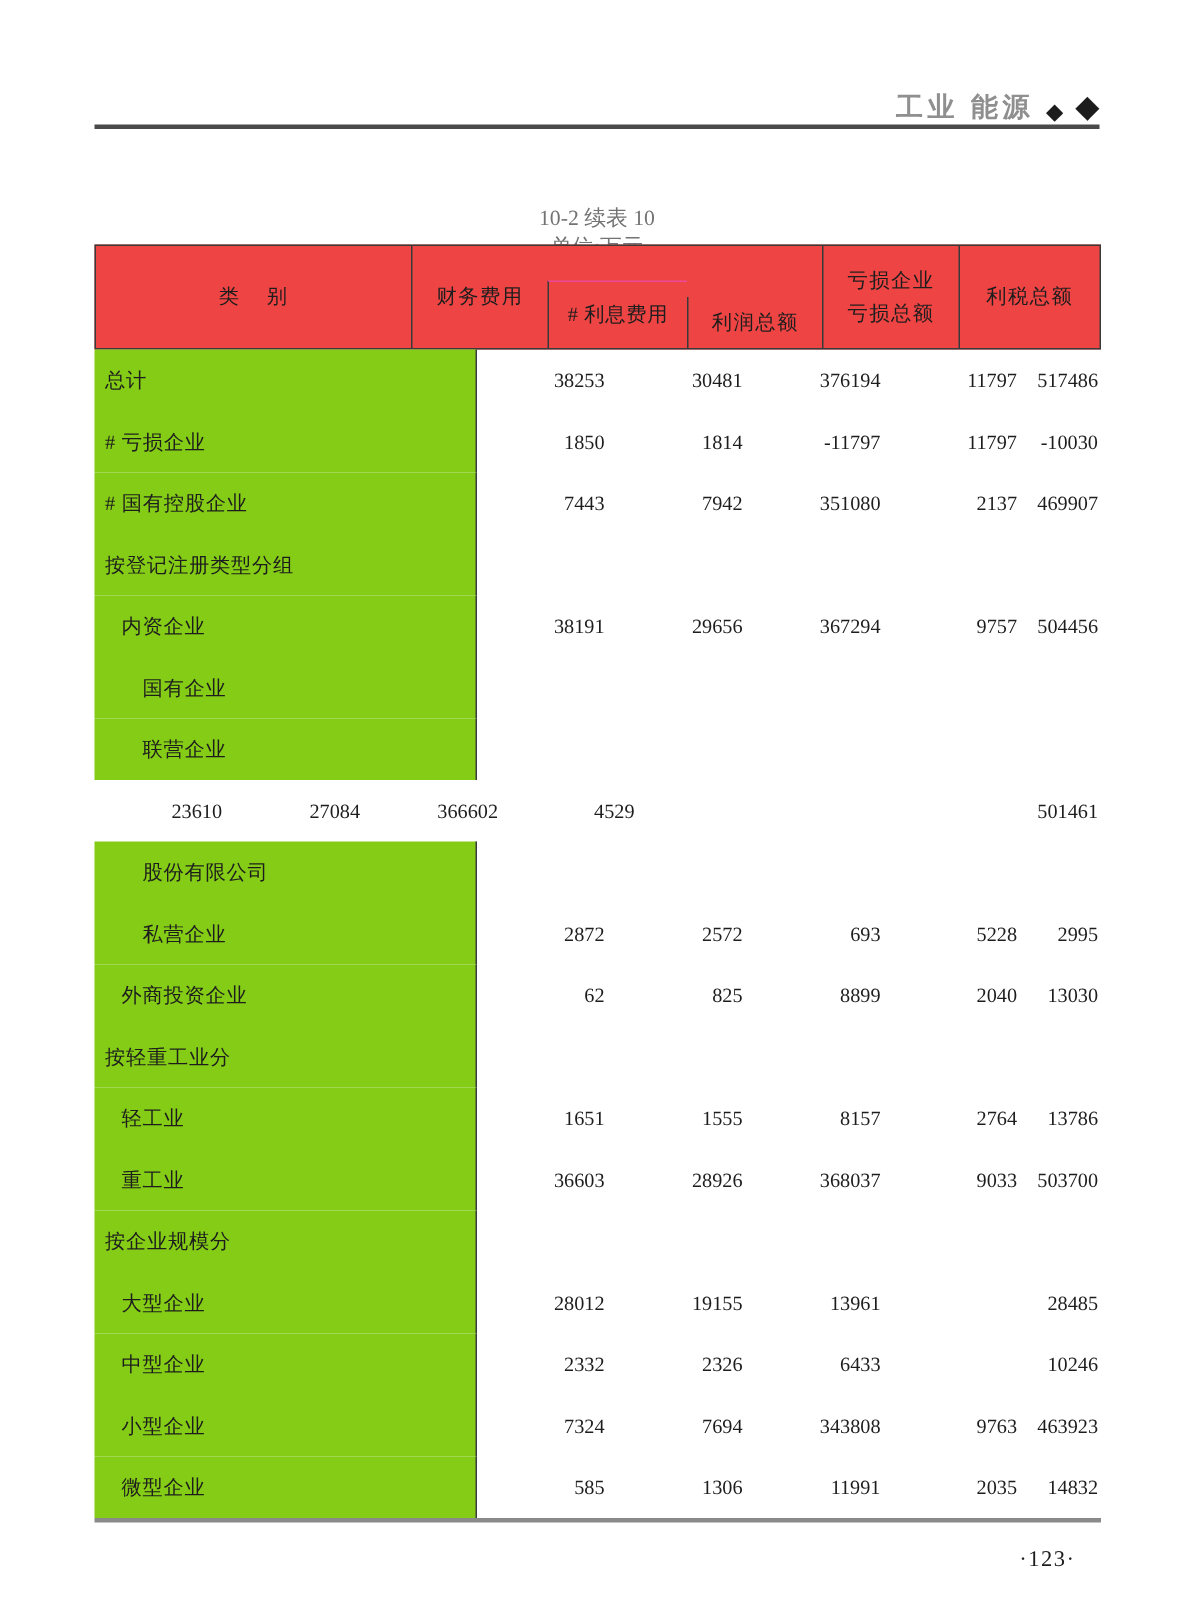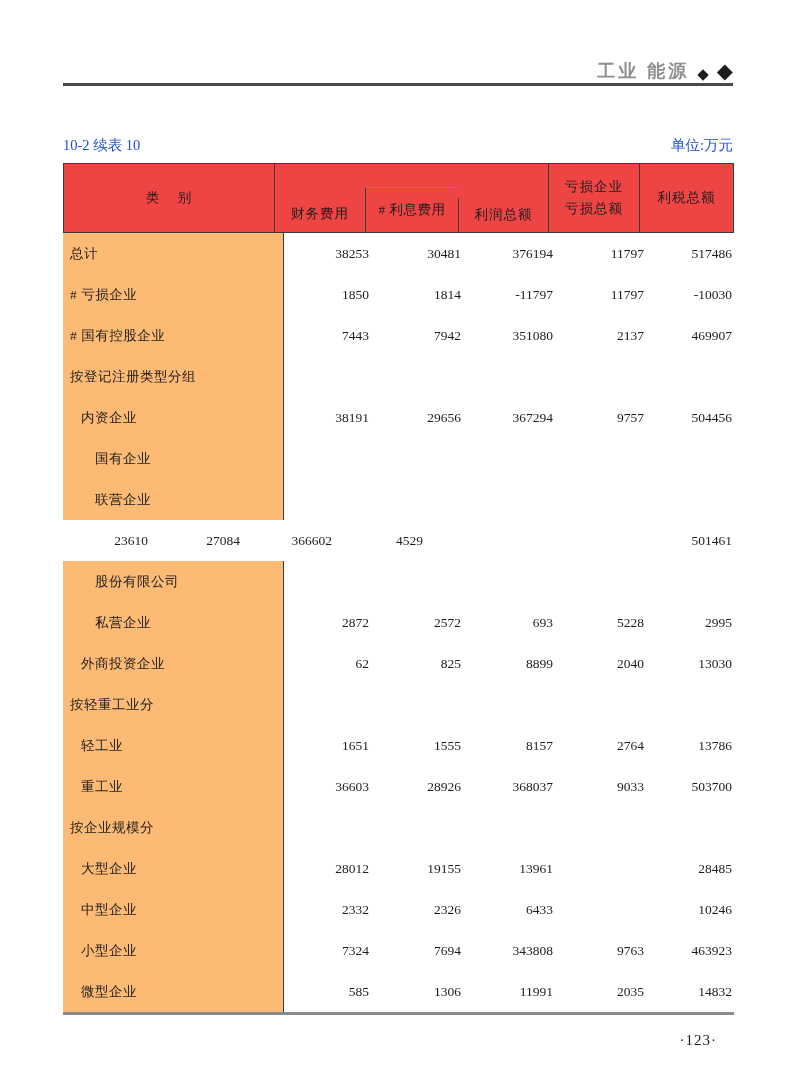--- a/index.html
+++ b/index.html
@@ -19,53 +19,53 @@
     line-height:1;padding-bottom:2px;
   }
   .diamond-small{font-size:15px;color:#1c1c1c;line-height:1;font-family:"DejaVu Sans",sans-serif;}
   .diamond-large{font-size:21px;color:#1c1c1c;line-height:1;font-family:"DejaVu Sans",sans-serif;}
   .masthead-rule{
     position:absolute;left:63px;top:83px;width:670px;height:3px;background:#4a4a4a;
   }
   
   .caption-row{
     position:absolute;left:63px;top:136px;width:670px;
-    display:flex;justify-content:space-between;align-items:flex-end;
-    font-size:14.5px;color:#1d4ed8;
+    display:flex;justify-content:space-between;align-items:center;
+    font-size:14.5px;color:#737373;flex-direction:column;
   }
   
   .table{position:absolute;left:63px;top:163px;width:671px;}
   .thead{
     display:flex;height:70px;background:#ef4444;
     border:1.5px solid #3a3a3a;box-sizing:border-box;
   }
   .th{
     box-sizing:border-box;display:flex;align-items:center;justify-content:center;
     font-size:13.5px;letter-spacing:1px;color:#1d1d1d;
   }
   .th-category{width:210px;white-space:pre;}
   .th-caiwu{width:184px;border-left:1px solid #3a3a3a;position:relative;}
   .caiwu-label{
-    position:absolute;left:0;top:16px;width:90px;height:100%;
+    position:absolute;left:0;top:0;width:90px;height:100%;
     display:flex;align-items:center;justify-content:center;letter-spacing:1px;
   }
   .lixi-box{
     position:absolute;left:90px;top:23px;right:0;bottom:0;
     border-top:1px solid #ec4899;border-left:1px solid #3a3a3a;
     display:flex;align-items:center;justify-content:center;letter-spacing:0.5px;
   }
   .th-lirun{width:90px;border-left:1px solid #3a3a3a;margin-top:34px;}
   .th-kuisun{width:91px;border-left:1px solid #3a3a3a;flex-direction:column;line-height:1.65;}
   .th-lishui{flex:1;border-left:1px solid #3a3a3a;}
   
   .tbody{border-bottom:3px solid #8a8a8a;}
   .trow{display:flex;height:41px;}
   .cell{box-sizing:border-box;display:flex;align-items:center;font-size:13.5px;}
   .stub{
-    width:221px;background:#fdba74;border-right:1.5px solid #3a3a3a;
+    width:255px;background:#84cc16;border-right:1.5px solid #3a3a3a;
     letter-spacing:0.5px;white-space:pre;
   }
   .ind0{padding-left:7px;}
   .ind1{padding-left:18px;}
   .ind2{padding-left:32px;}
   .num{justify-content:flex-end;}
   .c0{width:89px;padding-right:4px;}
   .c1{width:94px;padding-right:6px;}
   .c2{width:90px;padding-right:4px;}
   .c3{width:91px;padding-right:4px;}

